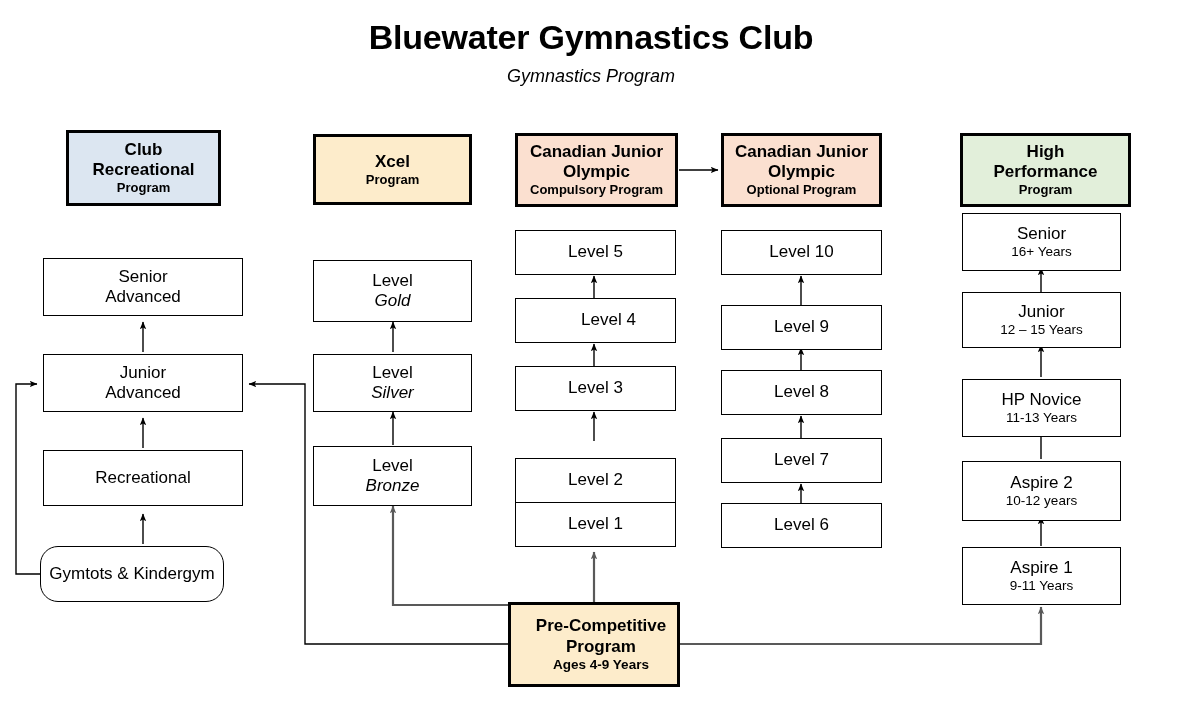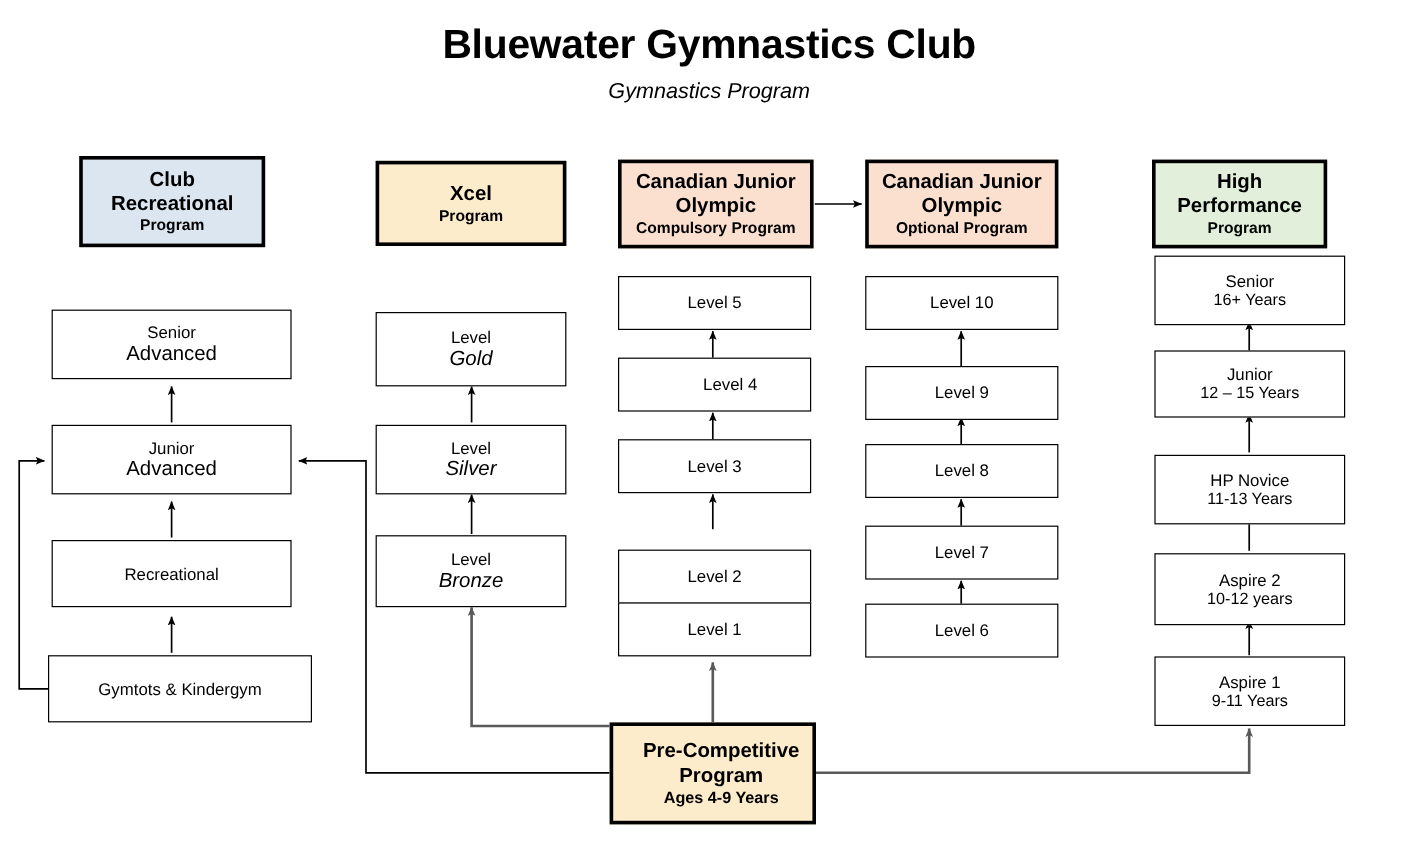--- a/index.html
+++ b/index.html
@@ -45,21 +45,21 @@
     border: 1px solid #000000;
     display: flex;
     flex-direction: column;
     align-items: center;
     justify-content: center;
     text-align: center;
     line-height: 1.18;
     z-index: 3;
   }
   .node .l1 {
-    font-size: 14px;
+    font-size: 17px;
   }
   .node .l2 {
     font-size: 17px;
   }
   .node .sub {
     font-size: 13.5px;
   }
   .node.italicsub .l2 { font-style: italic; }
 
   .header {
@@ -162,21 +162,21 @@
     <span class="l1">Senior</span>
     <span class="l2">Advanced</span>
   </div>
   <div class="node" style="left:43px; top:354px; width:200px; height:58px;">
     <span class="l1">Junior</span>
     <span class="l2">Advanced</span>
   </div>
   <div class="node" style="left:43px; top:450px; width:200px; height:56px;">
     <span class="l1">Recreational</span>
   </div>
-  <div class="node" style="left:40px; top:546px; width:220px; height:56px;">
+  <div class="node" style="left:40px; top:546px; width:184px; height:56px;border-radius:18px;">
     <span class="l1">Gymtots &amp; Kindergym</span>
   </div>
 
   <div class="node header fill-cream" style="left:313px; top:134px; width:159px; height:71px;">
     <span class="l1">Xcel</span>
     <span class="sub">Program</span>
   </div>
 
   <div class="node italicsub" style="left:313px; top:260px; width:159px; height:62px;">
     <span class="l1">Level</span>
@@ -228,21 +228,21 @@
   <div class="node" style="left:721px; top:370px; width:161px; height:45px;">
     <span class="l1">Level 8</span>
   </div>
   <div class="node" style="left:721px; top:438px; width:161px; height:45px;">
     <span class="l1">Level 7</span>
   </div>
   <div class="node" style="left:721px; top:503px; width:161px; height:45px;">
     <span class="l1">Level 6</span>
   </div>
 
-  <div class="node header fill-green" style="left:960px; top:133px; width:146px; height:74px;">
+  <div class="node header fill-green" style="left:960px; top:133px; width:171px; height:74px;">
     <span class="l1">High</span>
     <span class="l2">Performance</span>
     <span class="sub">Program</span>
   </div>
 
   <div class="node" style="left:962px; top:213px; width:159px; height:58px;">
     <span class="l1">Senior</span>
     <span class="sub">16+ Years</span>
   </div>
   <div class="node" style="left:962px; top:292px; width:159px; height:56px;">

